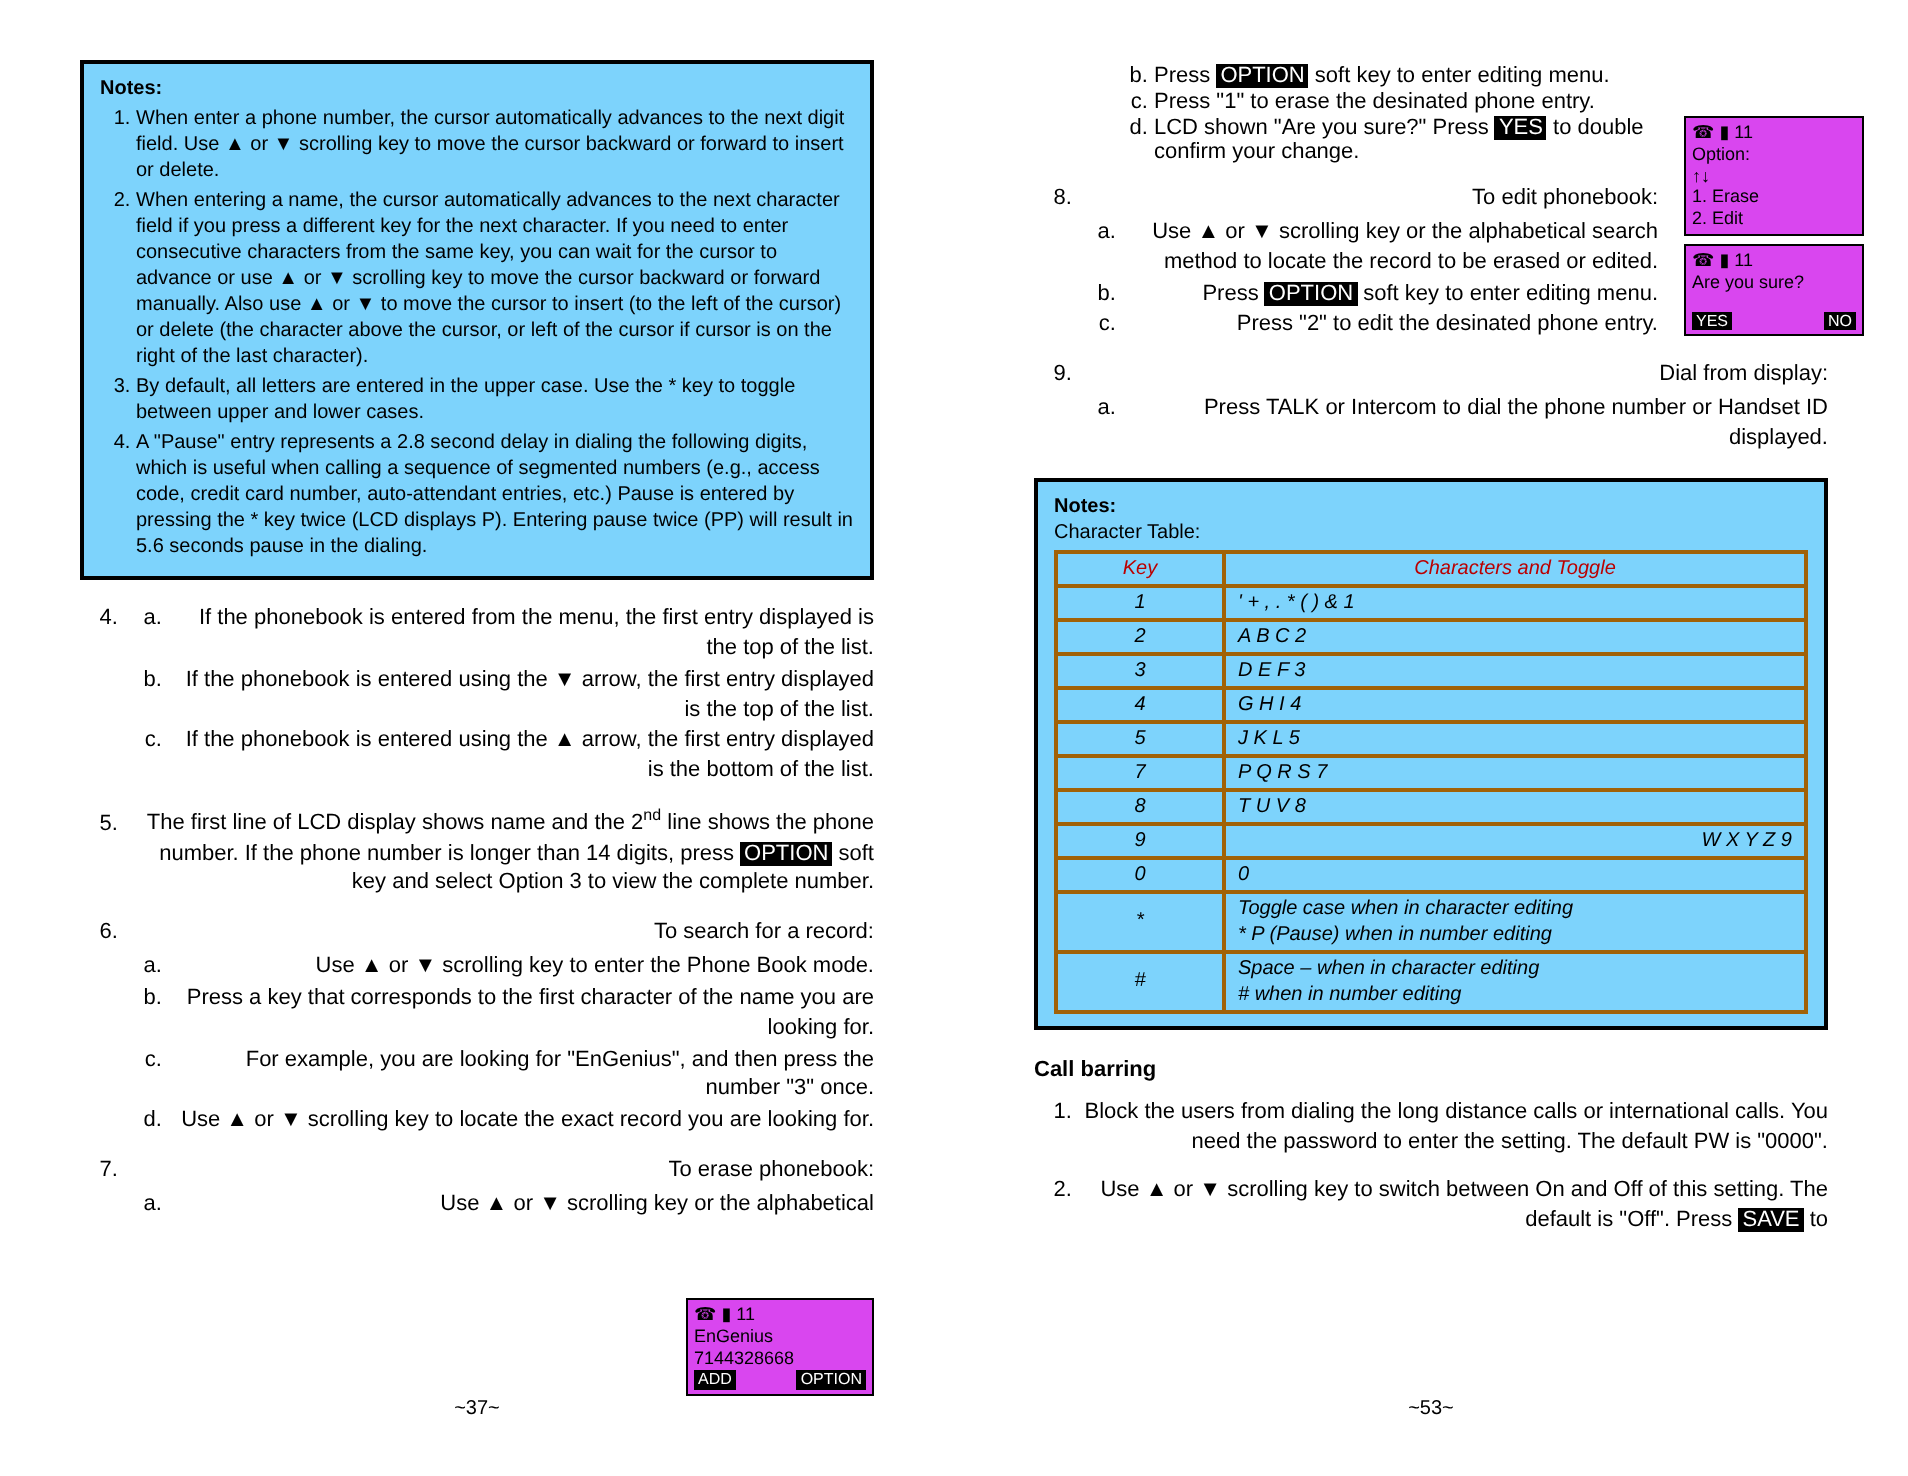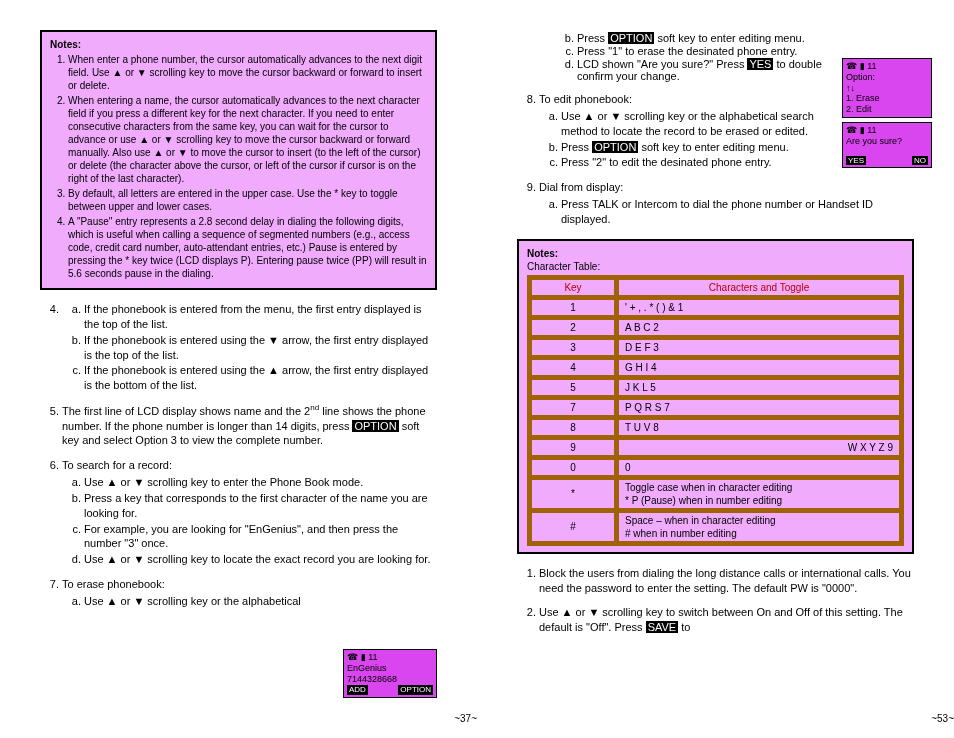--- a/index.html
+++ b/index.html
@@ -14,39 +14,39 @@
     display: flex;
   }
   .page {
     width: 477px;
     box-sizing: border-box;
     padding: 30px 40px 20px 40px;
     position: relative;
   }
   .page-num {
     position: absolute;
-    bottom: 14px;
+    bottom: 28px;
     left: 0;
     right: 0;
-    text-align: right;
+    text-align: center;
     font-size: 10px;
   }
   .notes-box {
     border: 2.5px solid #000;
-    background: #f0abfc;
+    background: #7dd3fc;
     padding: 6px 8px;
     font-size: 10px;
     line-height: 1.3;
     margin-bottom: 12px;
   }
   .notes-box .notes-title { font-weight: bold; }
   .notes-box ol { margin: 2px 0 0 0; padding-left: 18px; }
   .notes-box li { margin-bottom: 2px; }
   ol.main { padding-left: 22px; margin: 0; }
-  ol.main > li { margin-bottom: 10px; line-height: 1.35; }
+  ol.main > li { margin-bottom: 10px; line-height: 1.35; text-align: right; }
   ol.sub { list-style-type: lower-alpha; padding-left: 22px; margin: 2px 0 0 0; }
   ol.sub > li { margin-bottom: 1px; }
   .inv {
     background: #000;
     color: #fff;
     padding: 0 2px;
   }
   sup { font-size: 8px; }
   .lcd {
     border: 1.5px solid #000;
@@ -59,23 +59,24 @@
   .lcd .row { display: flex; justify-content: space-between; flex-direction: column; }
   .lcd .btnrow { display: flex; justify-content: space-between; margin-top: 1px; }
   .lcd .btnrow span { background:#000; color:#fff; padding:0 2px; font-size:8px; }
   .char-table {
     border-collapse: collapse;
     font-size: 10px;
     margin-top: 2px;
     width: 100%;
   }
   .char-table td, .char-table th {
-    border: 5px solid #a16207;
+    border: 2px solid #a16207;
     padding: 1px 6px;
     text-align: left;
+    font-style: italic;
   }
   .char-table .key-col { text-align: center; width: 70px; }
   .char-table th { font-weight: normal; text-align: center; color:#b00; }
   .char-table td:first-child { text-align:center; }
   .section-title { font-weight: bold; margin: 14px 0 8px 0; }
 </style>
 </head>
 <body>
 
 <div class="page">
@@ -228,19 +229,20 @@
           </tr>
           <tr>
             <td class="key-col">#</td>
             <td style="white-space: pre-line;">Space – when in character editing
 # when in number editing</td>
           </tr>
         </tbody>
     </table>
   </div>
 
+  <div class="section-title">Call barring</div>
   <ol class="main">
     <li>Block the users from dialing the long distance calls or international calls. You need the password to enter the setting. The default PW is "0000".</li>
     <li><span>Use ▲ or ▼ scrolling key to switch between On and Off of this setting. The default is "Off". Press </span><span class="inv">SAVE</span><span> to</span></li>
   </ol>
 
   <div class="page-num">~53~</div>
 </div>
 
 </body></html>

